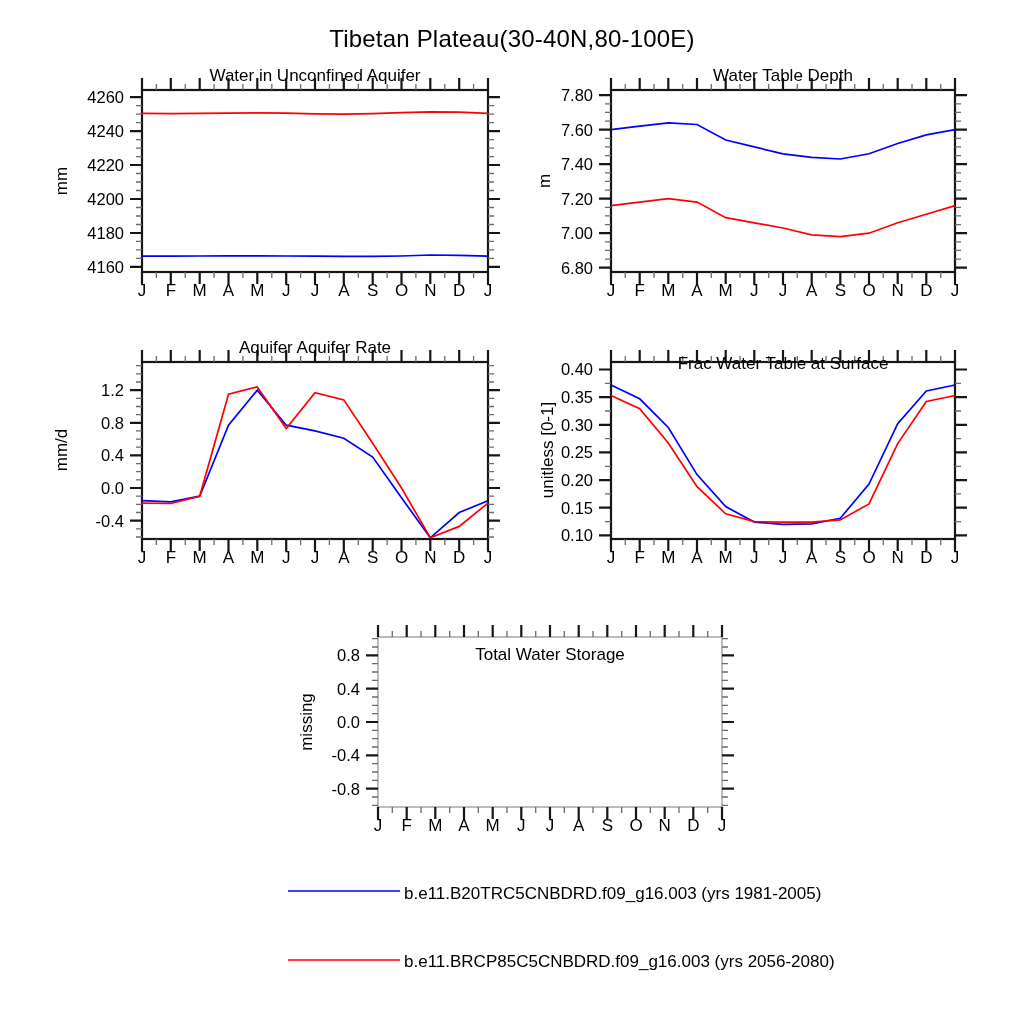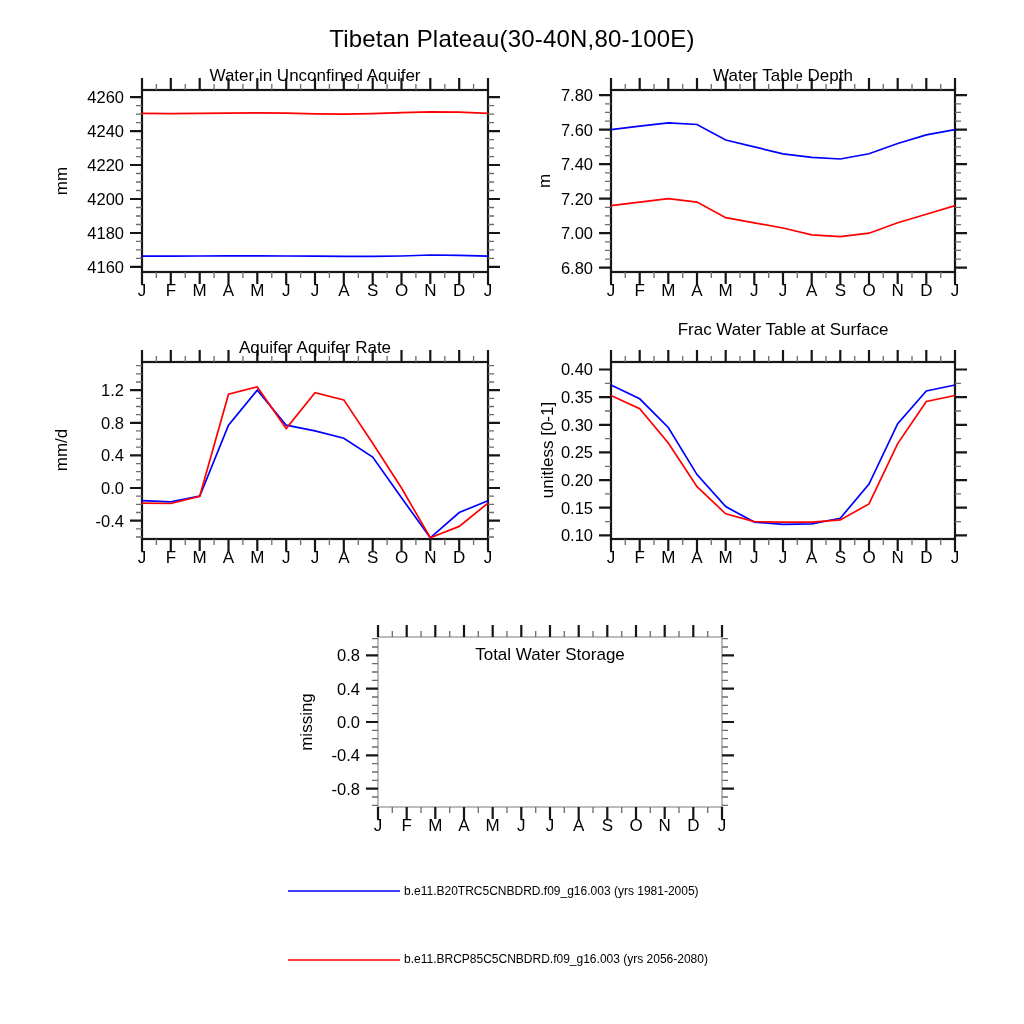--- a/index.html
+++ b/index.html
@@ -1,21 +1,21 @@
 <!DOCTYPE html>
 <html><head>
 <meta charset="utf-8">
 <style>
   html,body{margin:0;padding:0;background:#ffffff;}
   body{width:1024px;height:1024px;font-family:"Liberation Sans",sans-serif;color:#000;}
   .page{position:relative;width:1024px;height:1014px;background:#fff;overflow:hidden;}
   .main-title{position:absolute;top:25px;left:0;width:1024px;text-align:center;font-size:24px;letter-spacing:0.2px;}
   .panel-title{position:absolute;font-size:17px;white-space:nowrap;transform:translateX(-50%);}
   .ylab{position:absolute;font-size:17px;white-space:nowrap;transform:translate(-50%,-50%) rotate(-90deg);}
-  .lg-label{position:absolute;font-size:12px;white-space:nowrap;}
+  .lg-label{position:absolute;font-size:17px;white-space:nowrap;}
   svg.canvas{position:absolute;left:0;top:0;}
   svg text{font-family:"Liberation Sans",sans-serif;fill:#000;}
 </style>
 </head>
 <body>
 
 <div class="page">
 
   <div class="main-title">Tibetan Plateau(30-40N,80-100E)</div>
 
@@ -167,21 +167,21 @@
           <text x="722" y="831" text-anchor="middle" font-size="17">J</text>
         </g>
       </g>
       <line x1="288" y1="891" x2="400" y2="891" stroke="#0000ff" stroke-width="1.3"></line>
       <line x1="288" y1="960" x2="400" y2="960" stroke="#ff0000" stroke-width="1.3"></line>
     </svg>
 
   <div class="panel-title" style="left: 315px; top: 66px;">Water in Unconfined Aquifer</div>
   <div class="panel-title" style="left: 783px; top: 66px;">Water Table Depth</div>
   <div class="panel-title" style="left: 315px; top: 338px;">Aquifer Aquifer Rate</div>
-  <div class="panel-title" style="left: 783px; top: 320px;">Frac Water Table at Surface</div>
+  <div class="panel-title" style="left: 783px; top: 354px;">Frac Water Table at Surface</div>
   <div class="panel-title" style="left: 550px; top: 613px; margin-top: 32px;">Total Water Storage</div>
 
   <div class="ylab" style="left: 62px; top: 181px;">mm</div>
   <div class="ylab" style="left: 545px; top: 181px;">m</div>
   <div class="ylab" style="left: 62px; top: 450px;">mm/d</div>
   <div class="ylab" style="left: 548px; top: 450px;">unitless [0-1]</div>
   <div class="ylab" style="left: 307px; top: 722px;">missing</div>
 
   <div class="lg-label" style="left:404px;top:884px">b.e11.B20TRC5CNBDRD.f09_g16.003 (yrs 1981-2005)</div>
   <div class="lg-label" style="left:404px;top:952px">b.e11.BRCP85C5CNBDRD.f09_g16.003 (yrs 2056-2080)</div>

